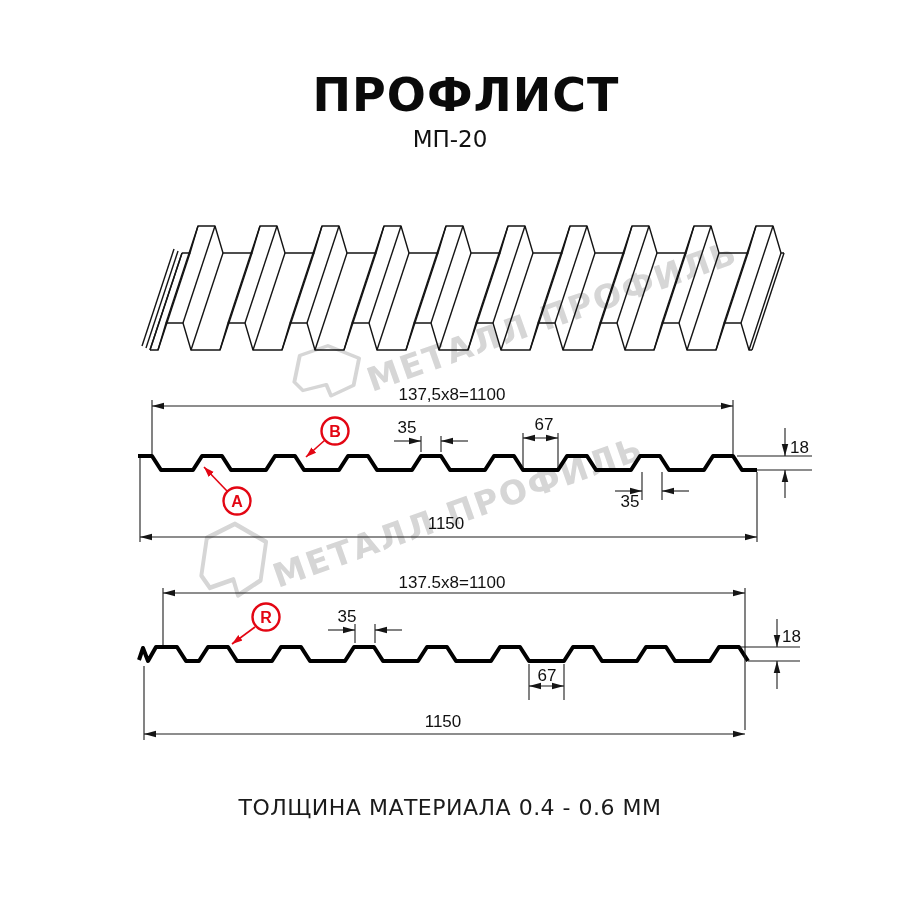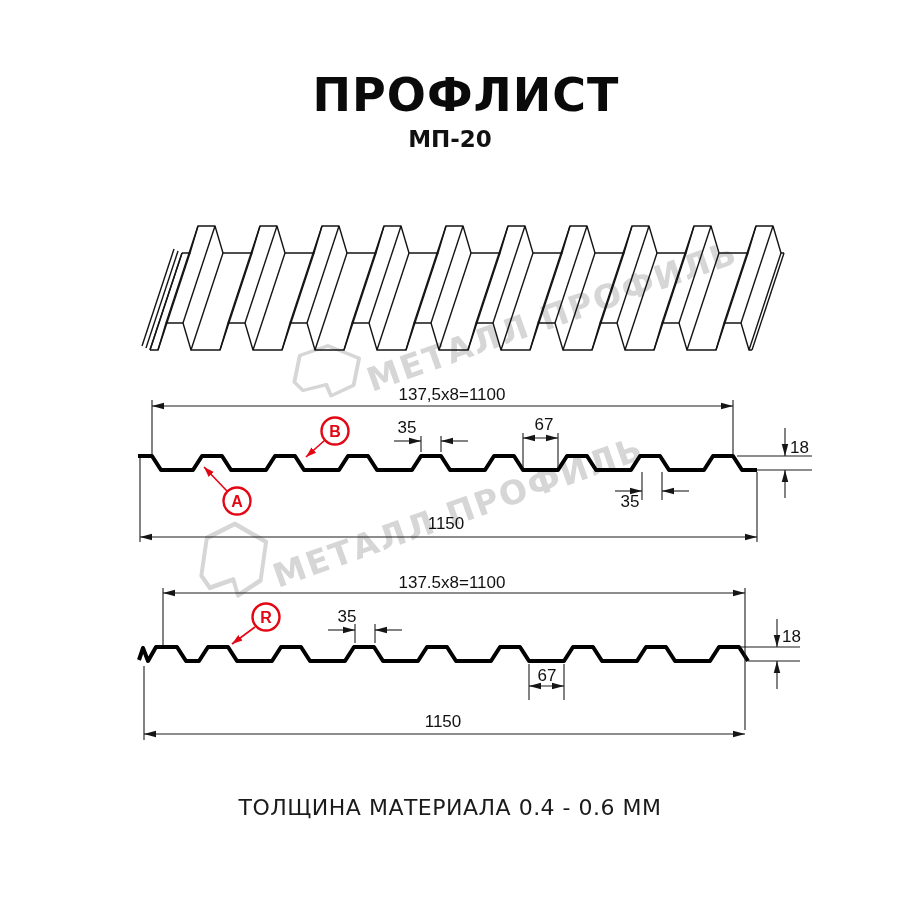--- a/index.html
+++ b/index.html
@@ -2,21 +2,21 @@
 <html style="--red: #e30613; --ink: #000000; --dim: #1c1c1c; --wm: #d6d6d6;"><head>
 <meta charset="utf-8">
 <style>
   html,body{margin:0;padding:0;background:#fff;}
   #page{position:relative;width:900px;height:900px;background:#fff;overflow:hidden;
         font-family:"Liberation Sans",sans-serif;}
   .title{position:absolute;top:72px;left:16px;width:900px;text-align:center;
          font-family:"DejaVu Sans",sans-serif;font-weight:bold;font-size:46px;
          letter-spacing:1px;color:#0a0a0a;line-height:1;}
   .subtitle{position:absolute;top:128px;left:0;width:900px;text-align:center;
-         font-family:"DejaVu Sans",sans-serif;font-weight:bold;font-size:23px;
+         font-family:"DejaVu Sans",sans-serif;font-weight:normal;font-size:23px;
          color:#111;line-height:1;}
   .footer{position:absolute;top:797px;left:0;width:900px;text-align:center;
          font-family:"DejaVu Sans",sans-serif;font-size:22px;letter-spacing:.5px;
          color:#1b1b1b;line-height:1;}
   svg{position:absolute;top:0;left:0;}
   .dl{stroke:var(--dim,#1c1c1c);stroke-width:1.1;fill:none;}
   .pp{stroke:var(--ink,#000);stroke-width:4;fill:none;stroke-linejoin:round;}
   .s3{stroke:#141414;stroke-width:1.4;fill:none;stroke-linejoin:round;}
   .dt{font-family:"Liberation Sans",sans-serif;font-size:17px;fill:#111;}
   .rt{font-family:"Liberation Sans",sans-serif;font-size:16px;font-weight:bold;

